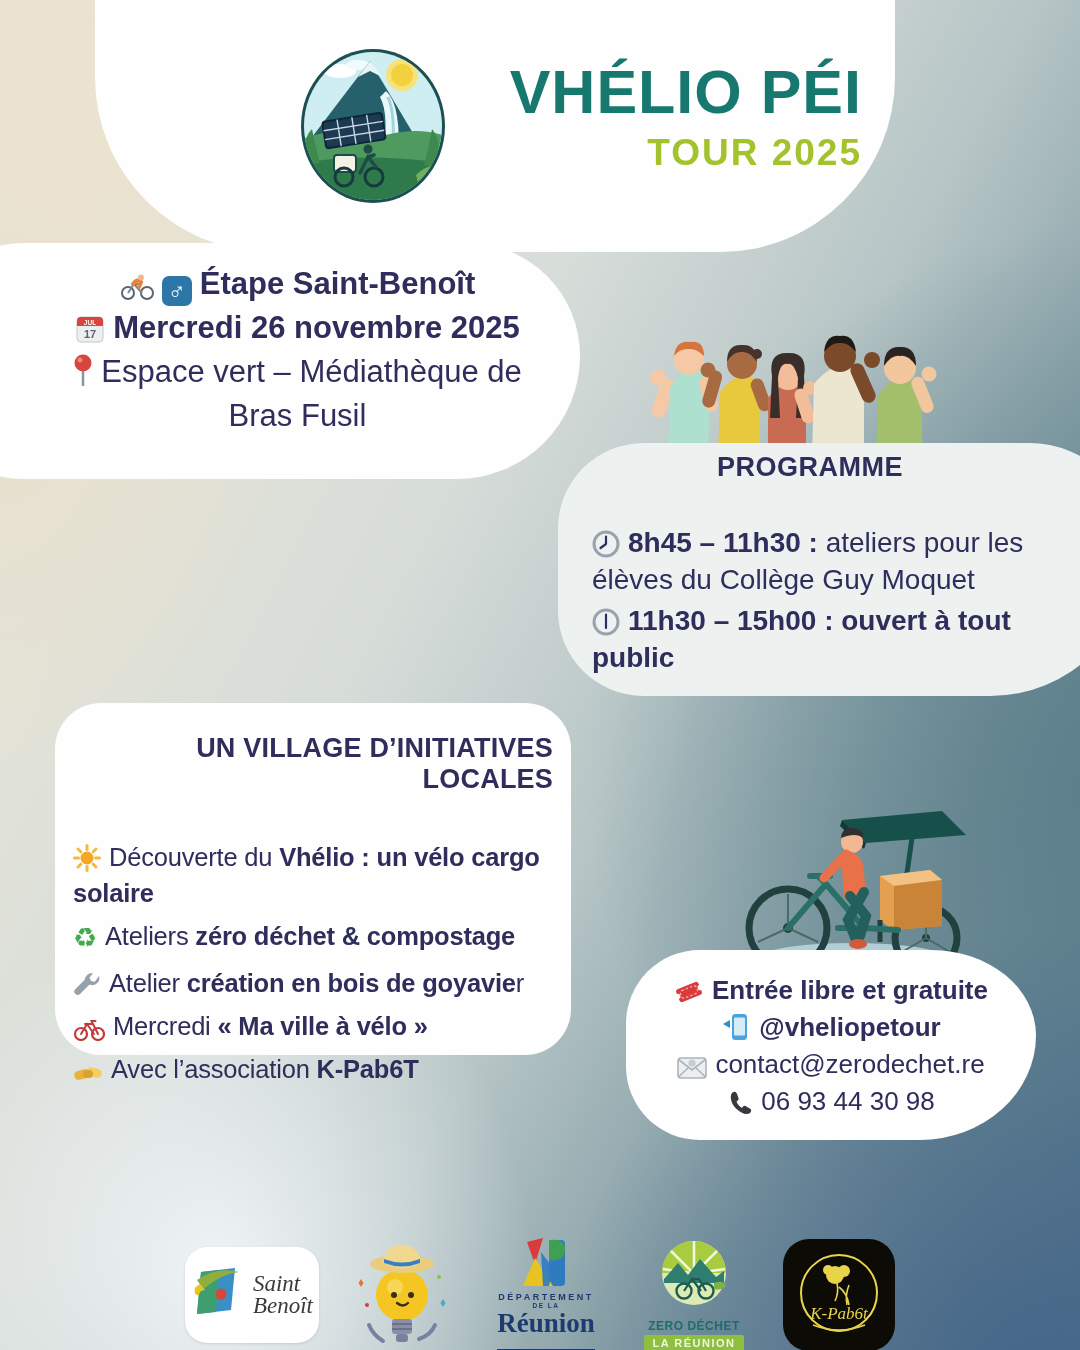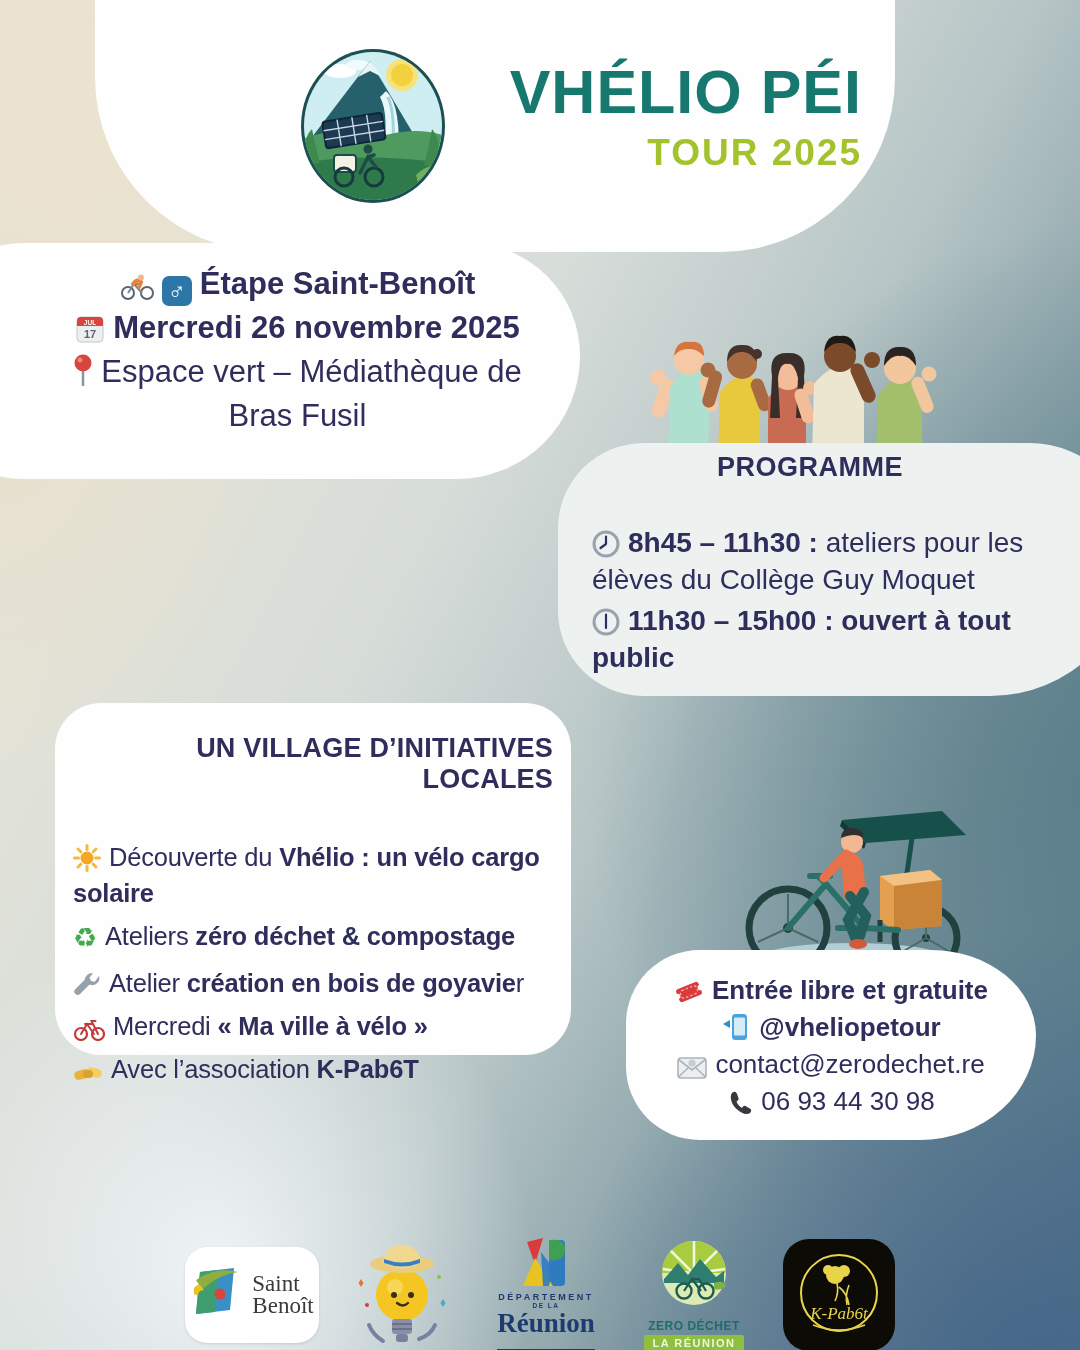--- a/index.html
+++ b/index.html
@@ -60,21 +60,21 @@
 
   
   .people{position:absolute;left:648px;top:326px;width:302px;height:130px;}
   .bike{position:absolute;left:730px;top:780px;width:252px;height:196px;}
 
   
   .logos{position:absolute;left:0;right:0;top:1238px;display:flex;justify-content:center;
     align-items:center;gap:34px;}
   .logo-card-sb{width:134px;height:96px;background:#fff;border-radius:22px;display:flex;
     align-items:center;justify-content:center;box-shadow:0 1px 3px rgba(0,0,0,.12);}
-  .sb-text{font-family:"Liberation Serif",serif;color:#3a3a3a;
+  .sb-text{font-family:"Liberation Serif",serif;font-style:italic;color:#3a3a3a;
     font-size:23px;line-height:.95;margin-left:10px;}
   .logo-dept{display:flex;flex-direction:column;align-items:center;width:118px;}
   .dept-t1{font-size:9px;letter-spacing:2.5px;color:#1e3a6e;font-weight:bold;margin-top:4px;}
   .dept-t2{font-size:6.5px;letter-spacing:1.5px;color:#1e3a6e;font-weight:bold;}
   .dept-t3{font-family:"Liberation Serif",serif;font-size:27px;font-weight:bold;color:#1e3a6e;
     border-bottom:2px solid #1e3a6e;line-height:1.05;padding-bottom:12px;}
   .logo-zero{display:flex;flex-direction:column;align-items:center;width:110px;}
   .zero-t1{font-size:12px;font-weight:bold;color:#1d6e66;letter-spacing:.5px;margin-top:12px;}
   .zero-banner{background:#8fbf3f;color:#eef6e2;font-size:11px;font-weight:bold;
     letter-spacing:1.5px;padding:2px 8px;margin-top:2px;border-radius:2px;}

